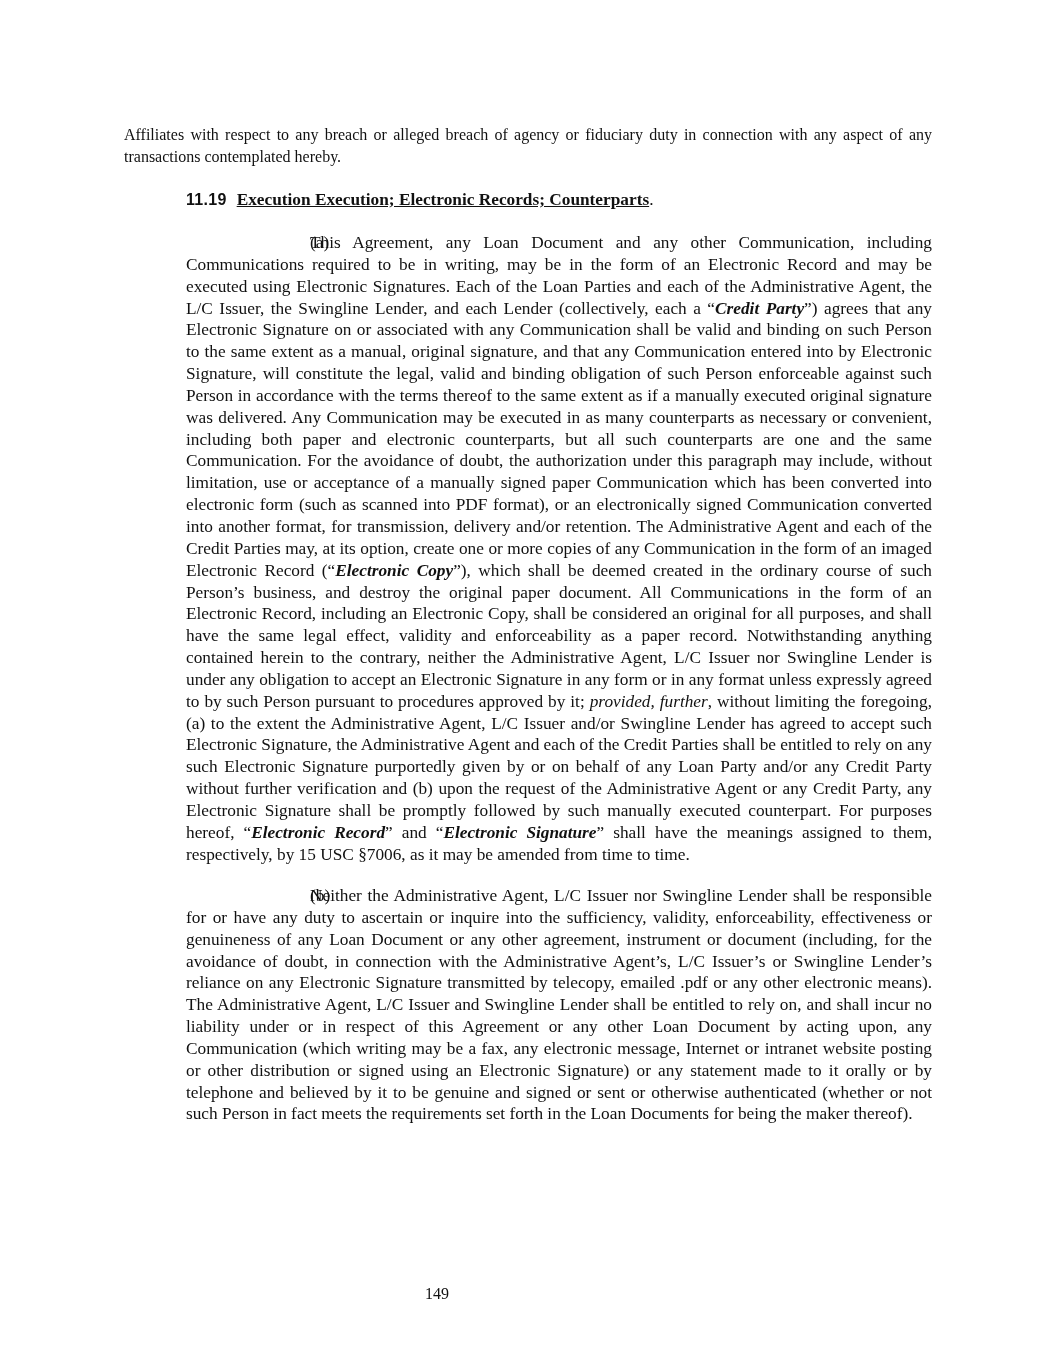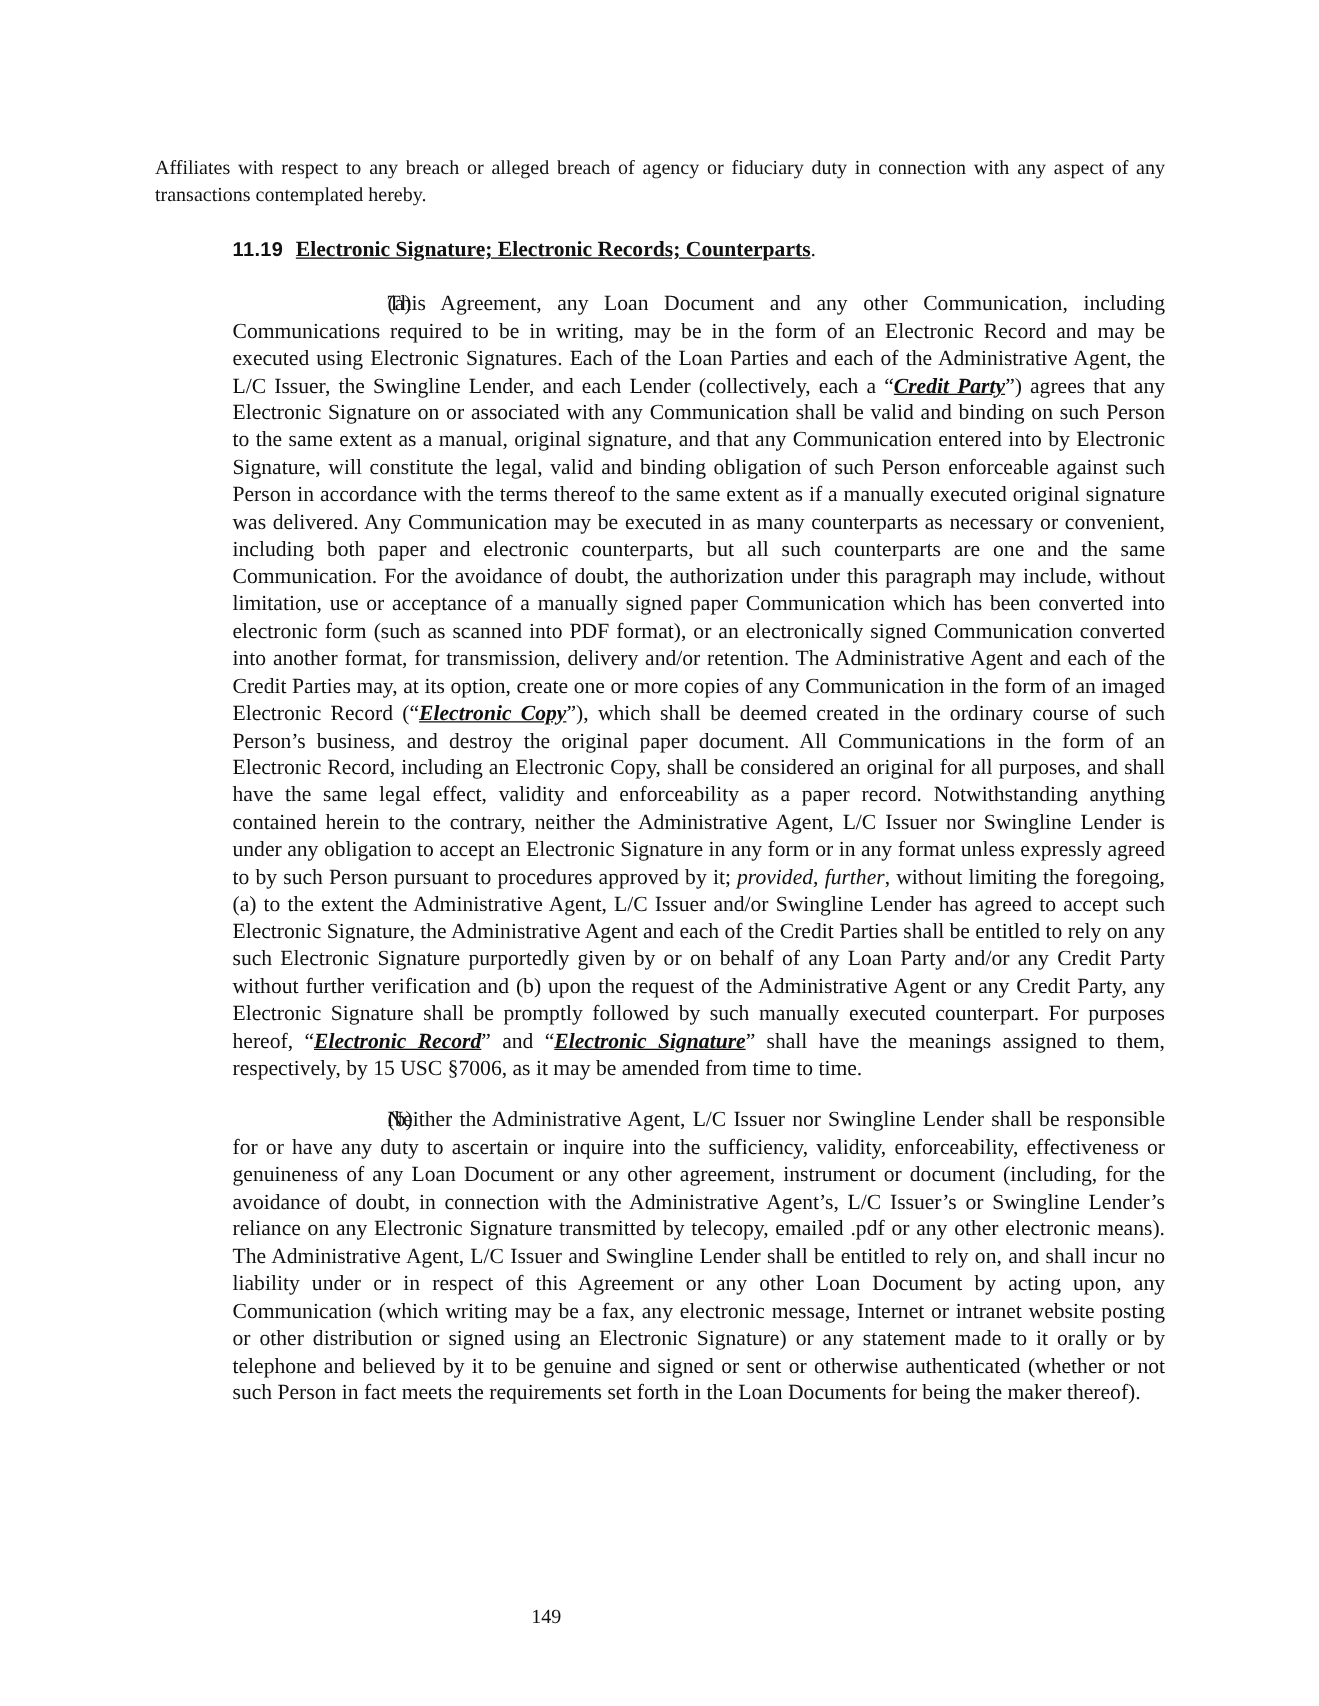--- a/index.html
+++ b/index.html
@@ -21,35 +21,35 @@
     .heading .num { font-family: "Liberation Sans", "DejaVu Sans", sans-serif; font-weight: bold; font-size: 16px; margin-right: 10px; letter-spacing: 0.3px; }
     .heading .title { font-weight: bold; text-decoration: underline; }
     .para {
       position: absolute; left: 186px; width: 746px;
       font-size: 17.3px; line-height: 21.85px; text-align: justify;
       margin: 0; text-indent: 62px;
     }
     .para-a { top: 232px; }
     .para-b { top: 885px; }
     .label { display: inline-block; width: 62px; }
-    .defterm { font-weight: bold; font-style: italic; text-decoration: underline; }
+    .defterm { font-weight: bold; font-style: italic; }
     .ital { font-style: italic; margin-top: 12px; }
     .pagenum {
       position: absolute; left: 0; width: 874px; top: 1285px;
       text-align: center; font-size: 16px;
     }
   </style>
 </head>
 <body>
 
 <div class="page">
 
   <p class="carry">Affiliates with respect to any breach or alleged breach of agency or fiduciary duty in connection with any aspect of any transactions contemplated hereby.</p>
 
-  <p class="heading"><span class="num">11.19</span><span class="title">Electronic Signature; Electronic Records; Counterparts</span><span>.</span></p>
+  <p class="heading"><span class="num">11.19</span><span class="title">Execution Execution; Electronic Records; Counterparts</span><span>.</span></p>
 
   <p class="para para-a"><span class="label">(a)</span><span>This Agreement, any Loan Document and any other Communication, including Communications required to be in writing, may be in the form of an Electronic Record and may be executed using Electronic Signatures.  Each of the Loan Parties and each of the Administrative Agent, the L/C Issuer, the Swingline Lender, and each Lender (collectively, each a “</span><span class="defterm">Credit Party</span><span>”) agrees that any Electronic Signature on or associated with any Communication shall be valid and binding on such Person to the same extent as a manual, original signature, and that any Communication entered into by Electronic Signature, will constitute the legal, valid and binding obligation of such Person enforceable against such Person in accordance with the terms thereof to the same extent as if a manually executed original signature was delivered.   Any Communication may be executed in as many counterparts as necessary or convenient, including both paper and electronic counterparts, but all such counterparts are one and the same Communication.  For the avoidance of doubt, the authorization under this paragraph may include, without limitation, use or acceptance of a manually signed paper Communication which has been converted into electronic form (such as scanned into PDF format), or an electronically signed Communication converted into another format, for transmission, delivery and/or retention. The Administrative Agent and each of the Credit Parties may, at its option, create one or more copies of any Communication in the form of an imaged Electronic Record (“</span><span class="defterm">Electronic Copy</span><span>”), which shall be deemed created in the ordinary course of such Person’s business, and destroy the original paper document.  All Communications in the form of an Electronic Record, including an Electronic Copy, shall be considered an original for all purposes, and shall have the same legal effect, validity and enforceability as a paper record.  Notwithstanding anything contained herein to the contrary, neither the Administrative Agent, L/C Issuer nor Swingline Lender is under any obligation to accept an Electronic Signature in any form or in any format unless expressly agreed to by such Person pursuant to procedures approved by it; </span><span class="ital">provided, further</span><span>, without limiting the foregoing, (a) to the extent the Administrative Agent, L/C Issuer and/or Swingline Lender has agreed to accept such Electronic Signature, the Administrative Agent and each of the Credit Parties shall be entitled to rely on any such Electronic Signature purportedly given by or on behalf of any Loan Party and/or any Credit Party without further verification and (b) upon the request of the Administrative Agent or any Credit Party, any Electronic Signature shall be promptly followed by such manually executed counterpart.  For purposes hereof, “</span><span class="defterm">Electronic Record</span><span>” and “</span><span class="defterm">Electronic Signature</span><span>” shall have the meanings assigned to them, respectively, by 15 USC §7006, as it may be amended from time to time.</span></p>
 
   <p class="para para-b"><span class="label">(b)</span><span>Neither the Administrative Agent, L/C Issuer nor Swingline Lender shall be responsible for or have any duty to ascertain or inquire into the sufficiency, validity, enforceability, effectiveness or genuineness of any Loan Document or any other agreement, instrument or document (including, for the avoidance of doubt, in connection with the Administrative Agent’s, L/C Issuer’s or Swingline Lender’s reliance on any Electronic Signature transmitted by telecopy, emailed .pdf or any other electronic means). The Administrative Agent, L/C Issuer and Swingline Lender shall be entitled to rely on, and shall incur no liability under or in respect of this Agreement or any other Loan Document by acting upon, any Communication (which writing may be a fax, any electronic message, Internet or intranet website posting or other distribution or signed using an Electronic Signature) or any statement made to it orally or by telephone and believed by it to be genuine and signed or sent or otherwise authenticated (whether or not such Person in fact meets the requirements set forth in the Loan Documents for being the maker thereof).</span></p>
 
   <div class="pagenum">149</div>
 
 </div>
 
 </body></html>

